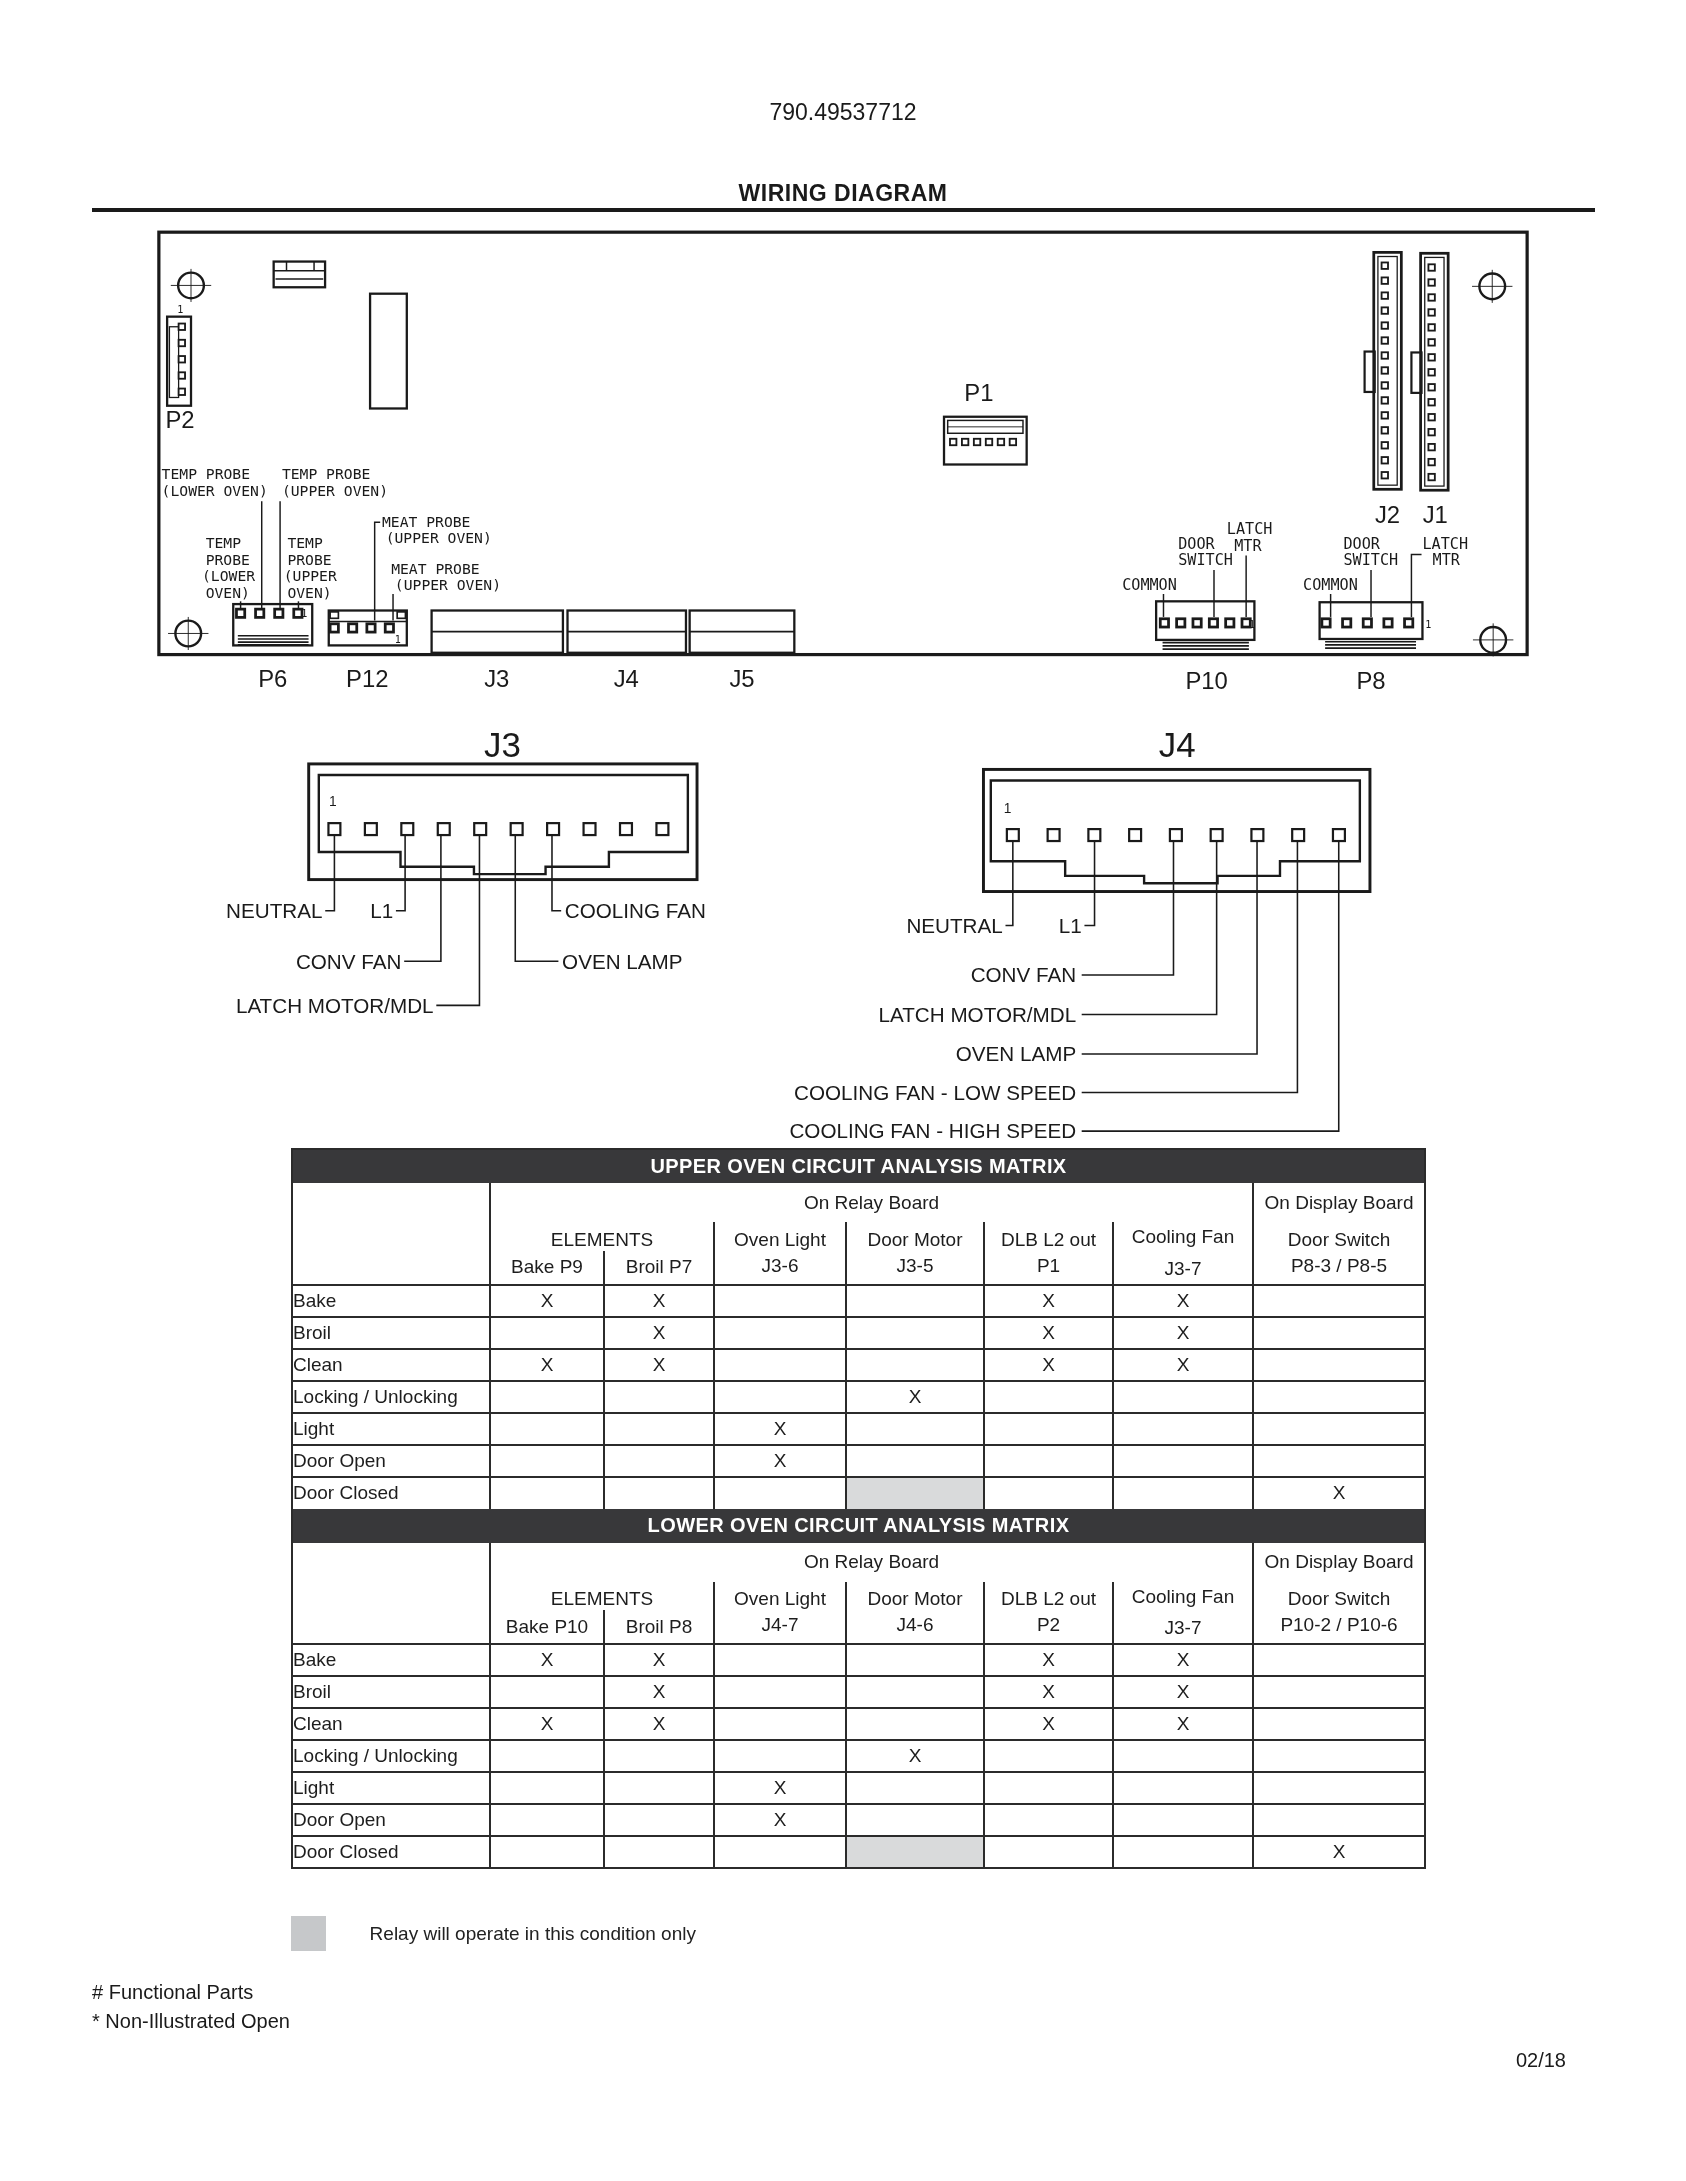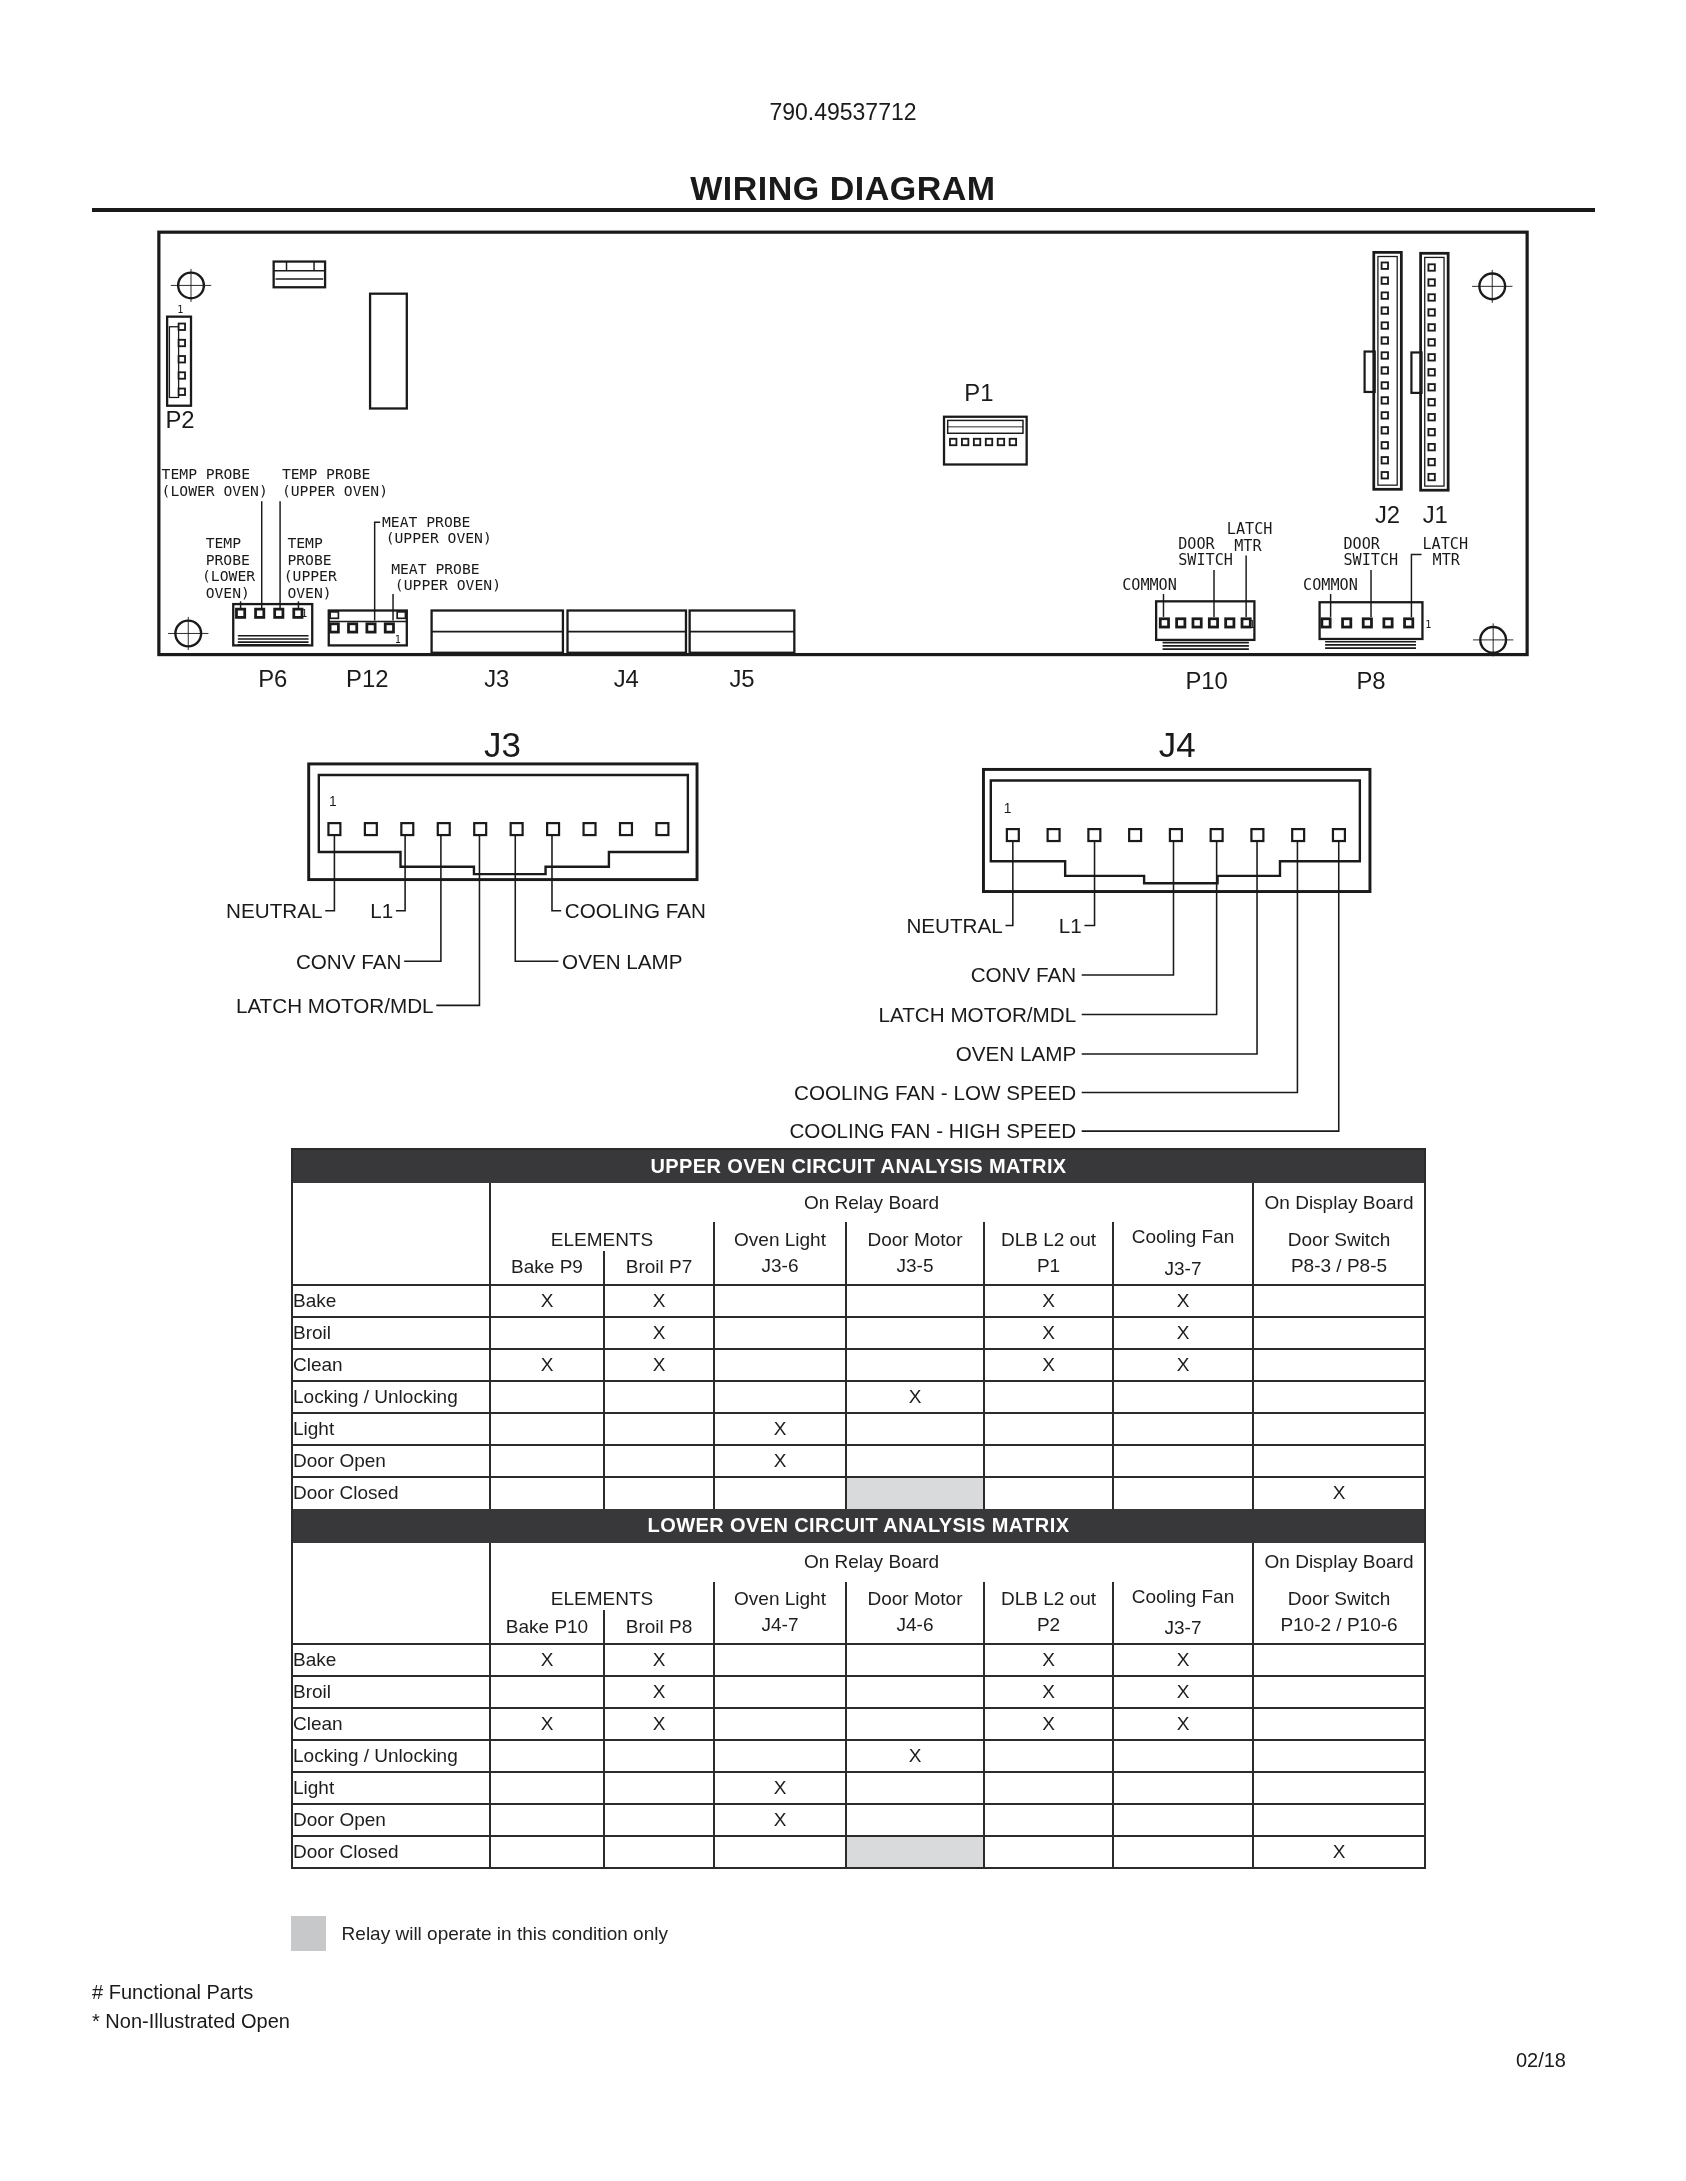--- a/index.html
+++ b/index.html
@@ -1,19 +1,19 @@
 <!DOCTYPE html>
 <html style="font-size:14.7px"><head>
 <meta charset="utf-8">
 <style>
   html,body{margin:0;padding:0;background:#e8e8e8;}
   #page{position:relative;width:1686px;height:2182px;background:#ffffff;font-family:"Liberation Sans",sans-serif;color:#1a1a1a;overflow:hidden;}
   .abs{position:absolute;}
   #part-number{top:99px;left:0;width:100%;text-align:center;font-size:23px;}
-  #doc-title{top:169px;left:0;width:100%;text-align:center;font-size:34px;font-weight:bold;letter-spacing:0.5px;}
+  #doc-title{top:180px;left:0;width:100%;text-align:center;font-size:23px;font-weight:bold;letter-spacing:0.5px;}
   #title-rule{top:208px;left:92px;width:1503px;height:3.7px;background:#1a1a1a;}
   svg{position:absolute;left:0;pointer-events:none;}
   svg text{fill:#1a1a1a;}
   .mono{font-family:"DejaVu Sans Mono",monospace;font-size:16px;}
   .mono2{font-family:"DejaVu Sans Mono",monospace;font-size:16.5px;}
   .cname{font-family:"Liberation Sans",sans-serif;font-size:26px;}
   .dtitle{font-family:"Liberation Sans",sans-serif;font-size:38px;}
   .dlab{font-family:"Liberation Sans",sans-serif;font-size:22.5px;}
   .tiny{font-family:"DejaVu Sans Mono",monospace;font-size:11px;}
   .tiny2{font-family:"Liberation Sans",sans-serif;font-size:15px;}
@@ -22,21 +22,21 @@
   .matrix td{padding:0;vertical-align:middle;overflow:hidden;white-space:nowrap;}
   .bar{background:#38383a;color:#ffffff;text-align:center;font-size:20px;letter-spacing:0.4px;font-weight:bold;}
   .vl{border-left:2.8px solid #2b2b2b;}
   .blankc{border-right:2.8px solid #2b2b2b;}
   .lbl{border-right:2.8px solid #2b2b2b;text-align:left;padding-left:9.2px;}
   .ctr{text-align:center;}
   .two{text-align:center;line-height:26px;}
   .two span{display:block;}
   .dr td{border-top:2.8px solid #2b2b2b;}
   .shade{background:#d9dadb;}
-  #legend{top:1916px;left:291px;display:flex;align-items:center;}
+  #legend{top:1916px;left:291px;display:flex;align-items:center;gap:28px;}
   #legend .sw{width:35px;height:35px;background:#c6c8ca;}
   #legend .lt{margin-left:15.6px;font-size:19px;color:#222;}
   .foot{font-size:20px;line-height:28.5px;}
   #footer-left{left:92px;top:1978px;}
   #footer-center{left:0;top:2046px;width:100%;text-align:center;}
   #footer-right{top:2046px;right:120px;margin-left:37px;}
 </style>
 </head>
 <body>
 

